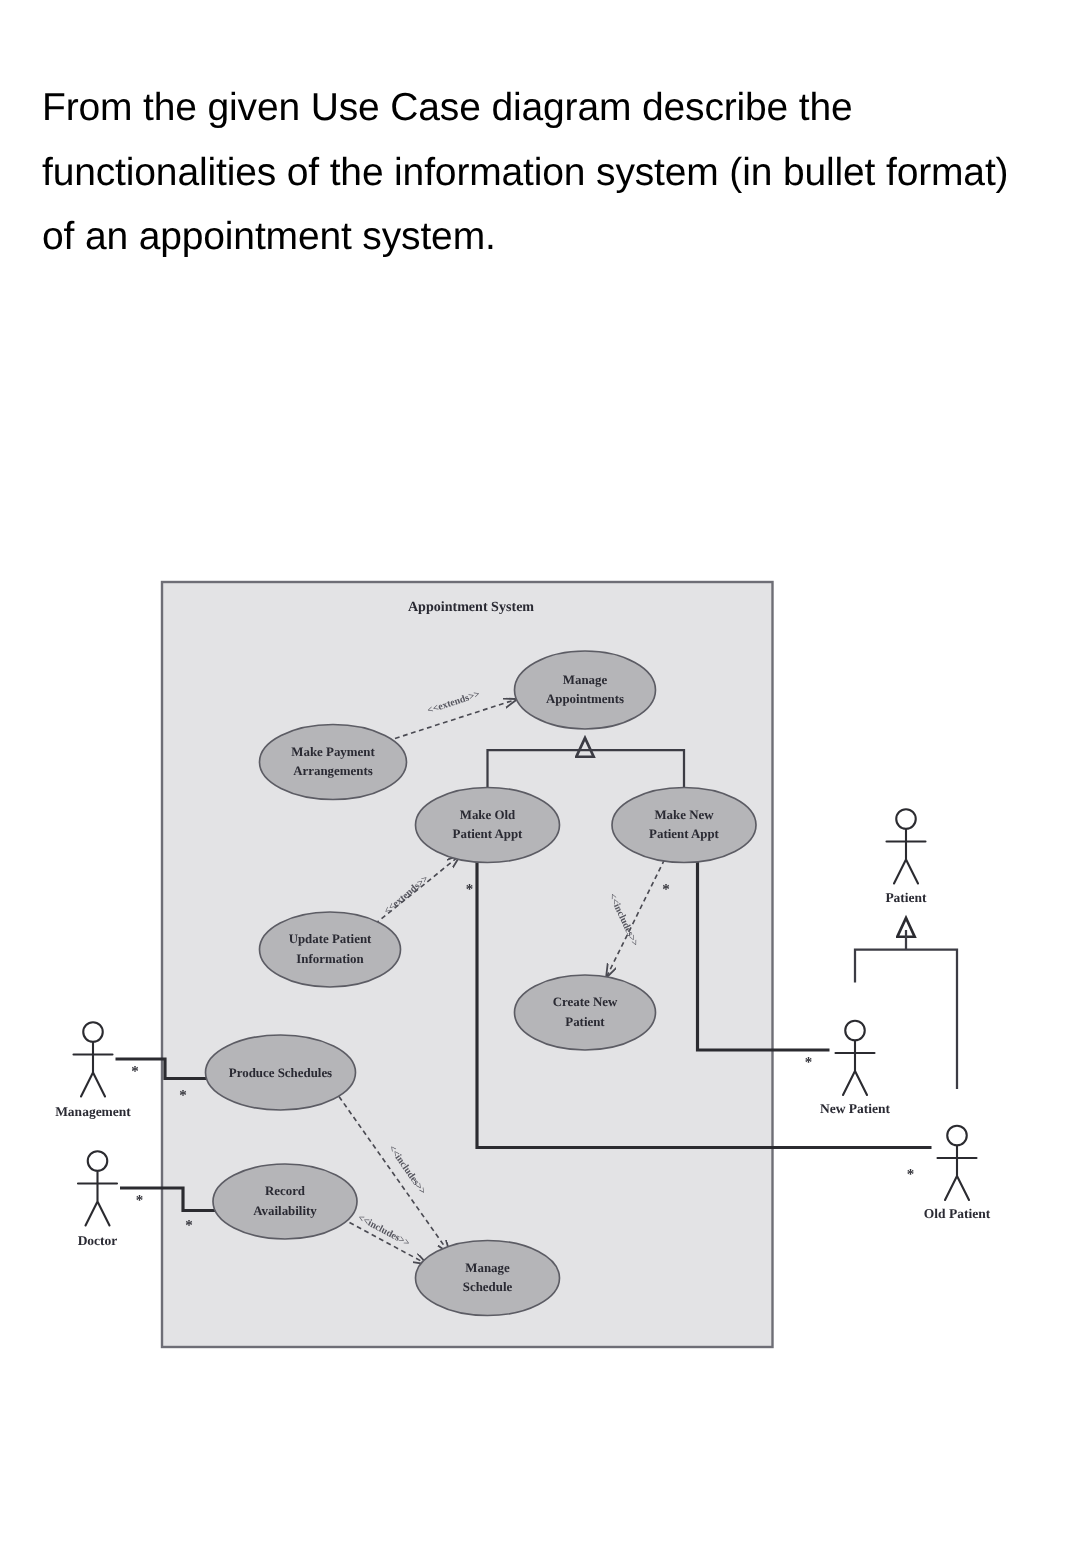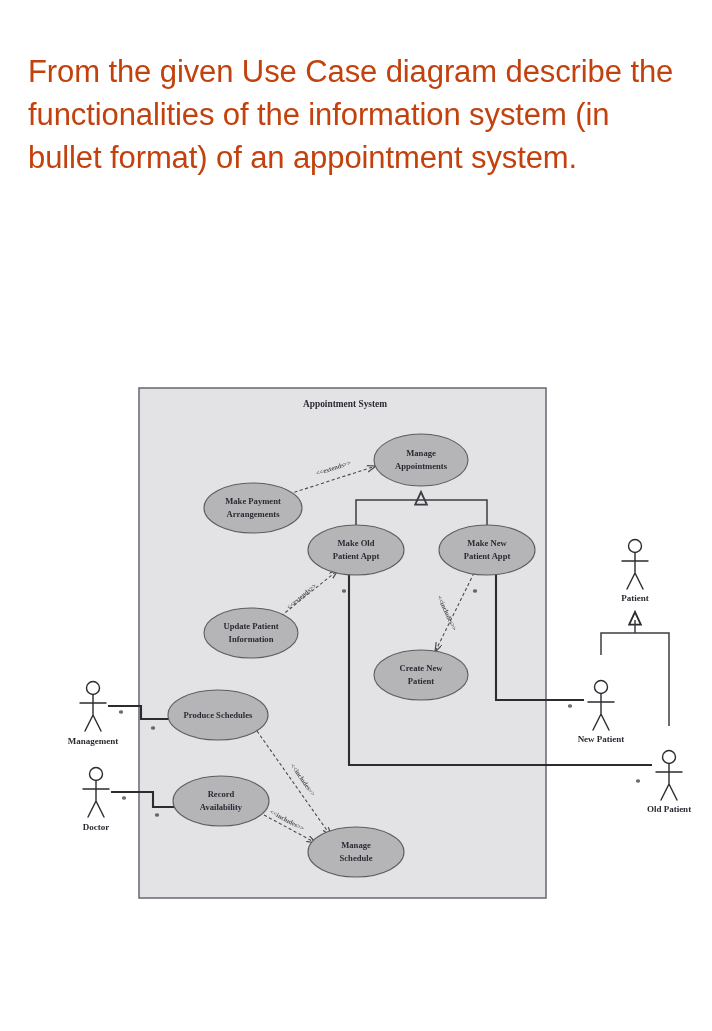--- a/index.html
+++ b/index.html
@@ -18,32 +18,31 @@
     width: 712px;
     height: 1031px;
     background: #ffffff;
   }
   #question {
     position: absolute;
     left: 28px;
     top: 50px;
     width: 660px;
     font-family: "Liberation Sans", sans-serif;
-    font-size: 31px;
+    font-size: 26px;
     line-height: 43px;
-    color: #c2410c;
+    color: #000000;
     letter-spacing: -0.1px;
   }
   #diagram-wrap {
     position: absolute;
     left: 0px;
     top: 380px;
     width: 677px;
     height: 535px;
-    margin-left: 31px;
   }
   svg { display: block; }
   .uc-label {
     font-family: "Liberation Serif", serif;
     font-weight: bold;
     font-size: 8.6px;
     fill: #2a2a33;
     text-anchor: middle;
     dominant-baseline: middle;
   }

